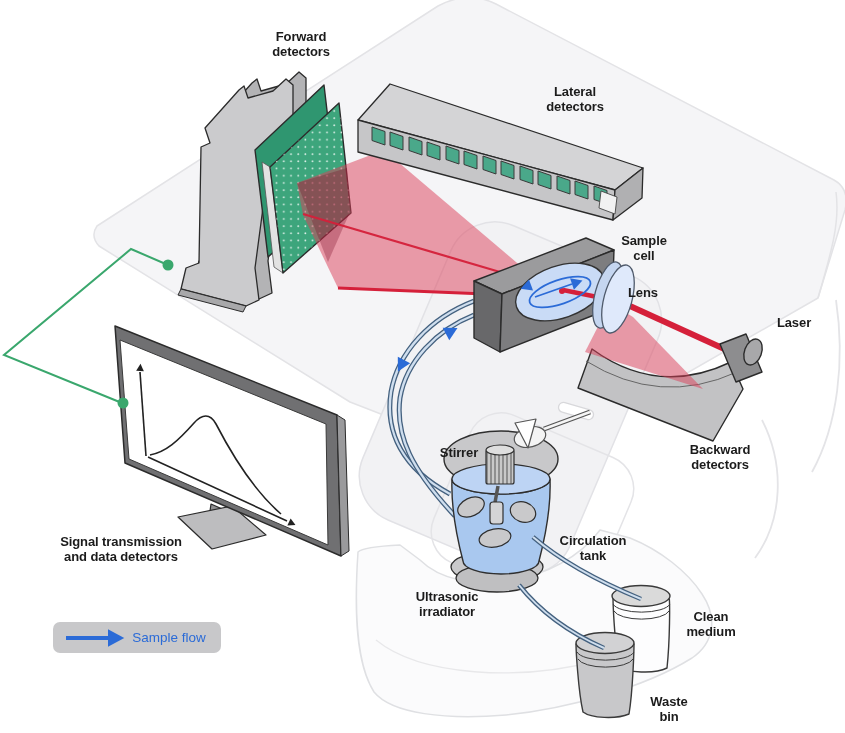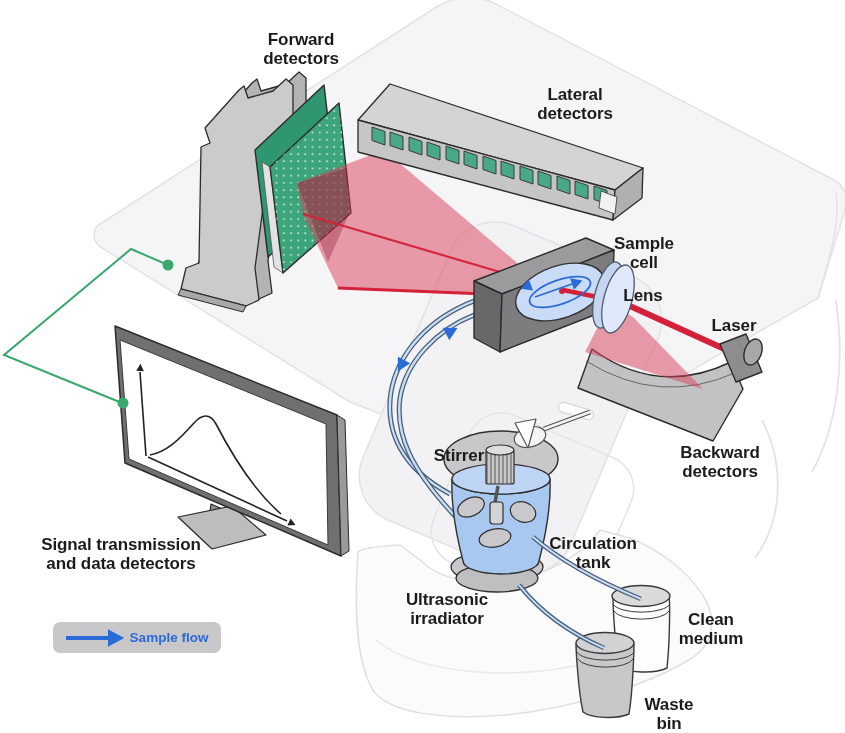--- a/index.html
+++ b/index.html
@@ -1,21 +1,21 @@
 <!DOCTYPE html>
 <html style="--laser-red: #d5203a; --beam-fan: rgba(219,62,88,0.5); --beam-fan-dark: rgba(120,10,35,0.3); --flow-blue: #2b6bd7; --signal-green: #3aa76d; --board-green: #3da57c; --board-green-dark: #2f9670; --window-teal: #4aa88a; --liquid-blue: #a9c8ef; --liquid-blue-light: #bdd4f4;"><head>
 <meta charset="utf-8">
 <style>
   html,body{margin:0;padding:0;background:#ffffff;}
   .stage{position:relative;width:845px;height:733px;background:#ffffff;overflow:hidden;
          font-family:"Liberation Sans", sans-serif;}
   .stage svg{position:absolute;left:0;top:0;}
   .lbl{position:absolute;transform:translateX(-50%);text-align:center;white-space:pre-line;
-       font-weight:700;font-size:17px;line-height:1.12;color:#1b1b1b;letter-spacing:-0.1px;}
-  .lbl-legend{position:absolute;transform:translateX(-50%);font-weight:700;font-size:13.5px;
+       font-weight:700;font-size:13px;line-height:1.12;color:#1b1b1b;letter-spacing:-0.1px;}
+  .lbl-legend{position:absolute;transform:translateX(-50%);font-weight:400;font-size:13.5px;
        color:var(--flow-blue);white-space:nowrap;text-align:right;}
 </style>
 </head>
 <body>
 
 <div class="stage">
 
 <svg width="845" height="733" viewBox="0 0 845 733">
   <defs>
     <pattern id="dots" width="7.2" height="7.2" patternUnits="userSpaceOnUse">
@@ -181,21 +181,21 @@
   </g>
 </svg>
 
 <div class="lbl" style="left:301px;top:30px;">Forward
 detectors</div>
 <div class="lbl" style="left:575px;top:85px;">Lateral
 detectors</div>
 <div class="lbl" style="left:644px;top:234px;">Sample
 cell</div>
 <div class="lbl" style="left:643px;top:286px;">Lens</div>
-<div class="lbl" style="left:734px;top:316px;">Laser</div>
+<div class="lbl" style="left:794px;top:316px;">Laser</div>
 <div class="lbl" style="left:720px;top:443px;">Backward
 detectors</div>
 <div class="lbl" style="left:121px;top:535px;">Signal transmission
 and data detectors</div>
 <div class="lbl" style="left:459px;top:446px;">Stirrer</div>
 <div class="lbl" style="left:593px;top:502px;margin-top:32px;">Circulation
 tank</div>
 <div class="lbl" style="left:447px;top:590px;">Ultrasonic
 irradiator</div>
 <div class="lbl" style="left:711px;top:610px;">Clean

